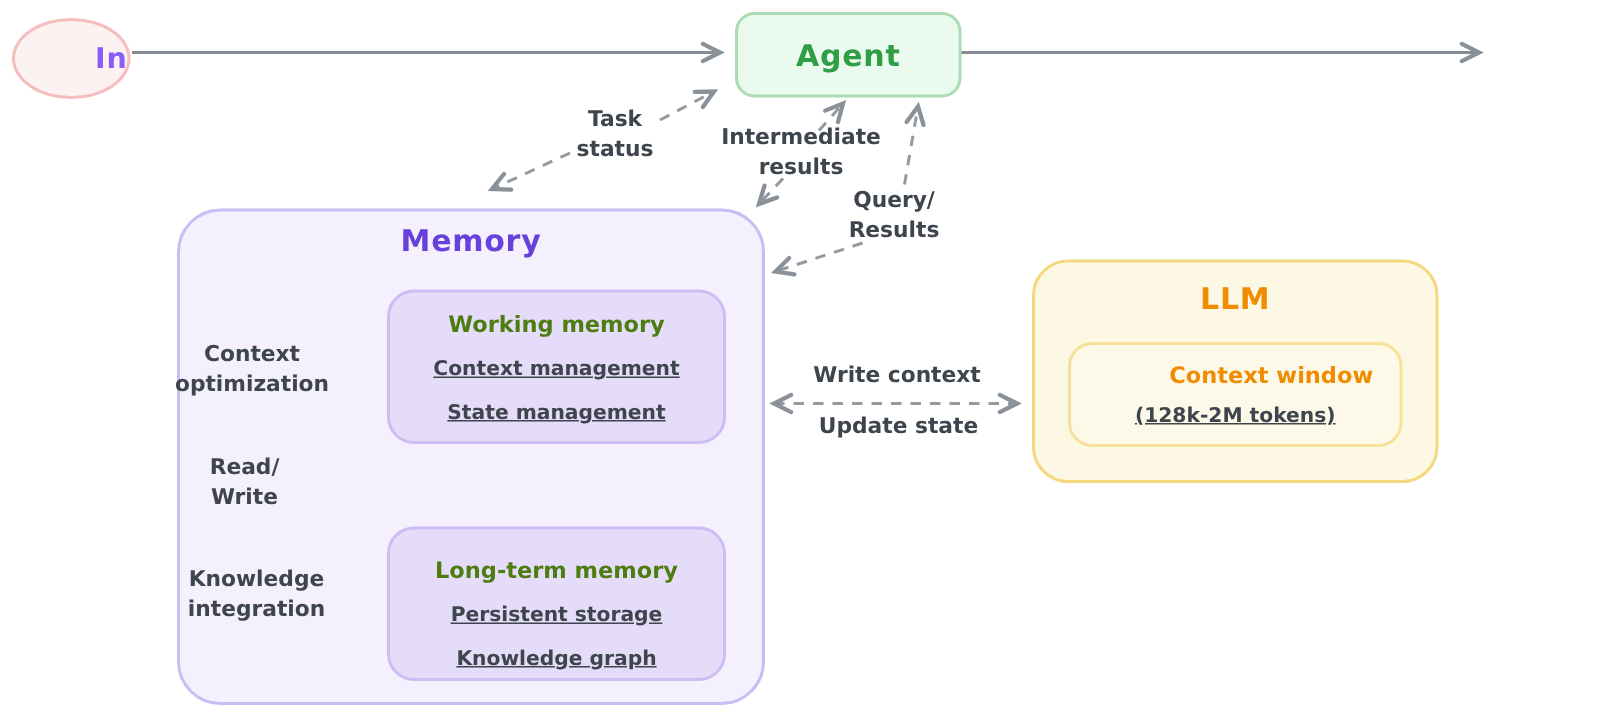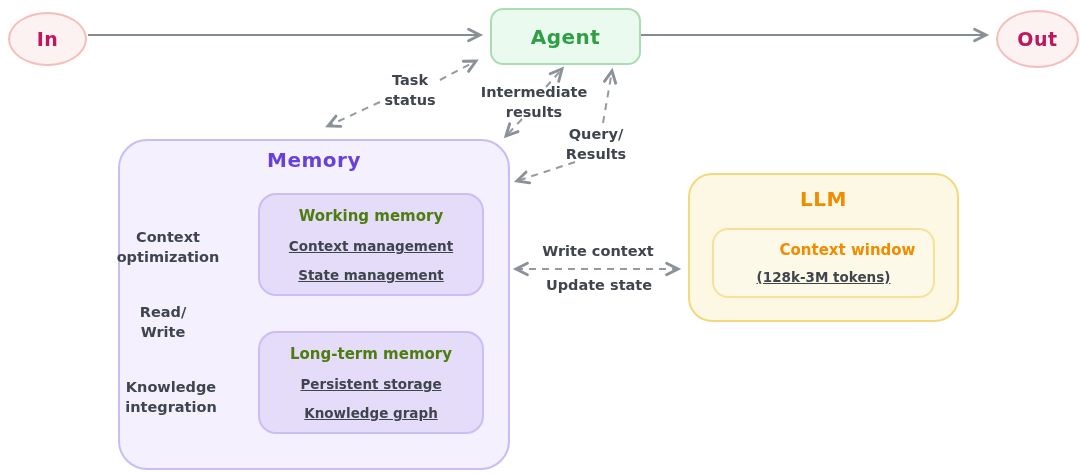--- a/index.html
+++ b/index.html
@@ -4,22 +4,22 @@
 <style>
   html,body { margin:0; padding:0; background:#ffffff; }
   .canvas {
     position:relative; width:1080px; height:474px; background:#ffffff;
     font-family:"DejaVu Sans", sans-serif; overflow:hidden;
   }
   .arrows { position:absolute; left:0; top:0; width:1080px; height:474px; pointer-events:none; }
 
   .ellipse {
     position:absolute; border:2px solid #f6bdbd; background:#fdf2f2; border-radius:50%;
-    display:flex; align-items:center; justify-content:center;
-    color:#be185d; font-size:19px; font-weight:700; letter-spacing:.5px;
+    display:flex; align-items:center; justify-content:flex-end;
+    color:#8b5cf6; font-size:19px; font-weight:700; letter-spacing:.5px;
   }
   .ellipse-in  { left:8px;   top:12px; width:75px; height:50px; }
   .ellipse-out { left:996px; top:10px; width:79px; height:54px; }
 
   .agent-box {
     position:absolute; left:490px; top:8px; width:147px; height:53px;
     background:#eafaee; border:2px solid #abdcb5; border-radius:13px;
     display:flex; align-items:center; justify-content:center;
     color:#2f9e44; font-size:20px; font-weight:700; letter-spacing:.5px;
   }
@@ -36,21 +36,21 @@
 
   .sub-box {
     position:absolute; display:flex; flex-direction:column; align-items:center;
     gap:13px; padding-top:12px; box-sizing:border-box;
   }
   .purple-sub {
     left:258px; width:226px; height:103px;
     background:#e5dcfa; border:2px solid #ccbdf5; border-radius:18px;
   }
   .working  { top:193px; }
-  .longterm { top:331px; }
+  .longterm { top:351px;justify-content:center; }
   .sub-title-purple { color:#4d7c0f; font-size:15px; font-weight:700; }
   .sub-item { color:#3f454d; font-size:13.5px; font-weight:600;text-decoration:underline; }
 
   .llm-box {
     position:absolute; left:688px; top:173px; width:267px; height:145px;
     background:#fdf8e3; border:2px solid #f3d87e; border-radius:24px;
   }
   .context-window {
     left:712px; top:228px; width:223px; height:70px; gap:10px; padding-top:11px;
     background:#fdf9e8; border:2px solid #f6e09a; border-radius:16px;
@@ -95,23 +95,20 @@
   </svg>
 
   <div class="ellipse ellipse-in">
     <span>In</span>
   </div>
 
   <div class="agent-box">
     <span>Agent</span>
   </div>
 
-  <div class="ellipse ellipse-out">
-    <span>Out</span>
-  </div>
 
   <div class="memory-box">
     <div class="memory-title">Memory</div>
   </div>
 
   <div class="sub-box purple-sub working">
     <div class="sub-title-purple">Working memory</div>
     <div class="sub-item">Context management</div>
     <div class="sub-item">State management</div>
   </div>
@@ -121,21 +118,21 @@
     <div class="sub-item">Persistent storage</div>
     <div class="sub-item">Knowledge graph</div>
   </div>
 
   <div class="llm-box">
     <div class="llm-title">LLM</div>
   </div>
 
   <div class="sub-box context-window">
     <div class="sub-title-orange">Context window</div>
-    <div class="sub-item">(128k-3M tokens)</div>
+    <div class="sub-item">(128k-2M tokens)</div>
   </div>
 
   <div class="edge-label" style="left:410px; top:90px;">Task
 status</div>
   <div class="edge-label" style="left:534px; top:102px;">Intermediate
 results</div>
   <div class="edge-label" style="left:596px; top:144px;">Query/
 Results</div>
   <div class="edge-label" style="left:598px; top:251px;">Write context</div>
   <div class="edge-label" style="left:168px; top:247px;">Context

